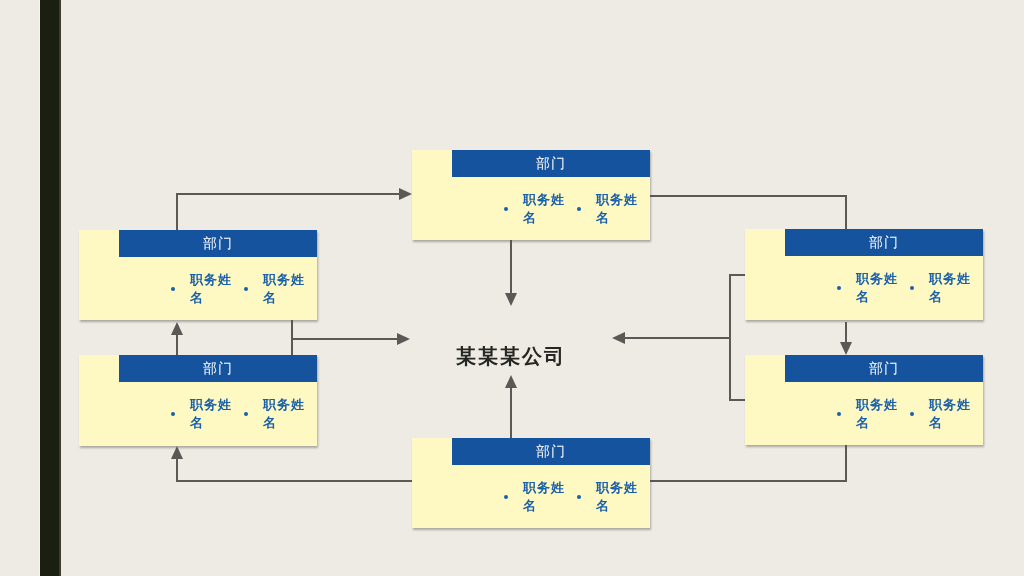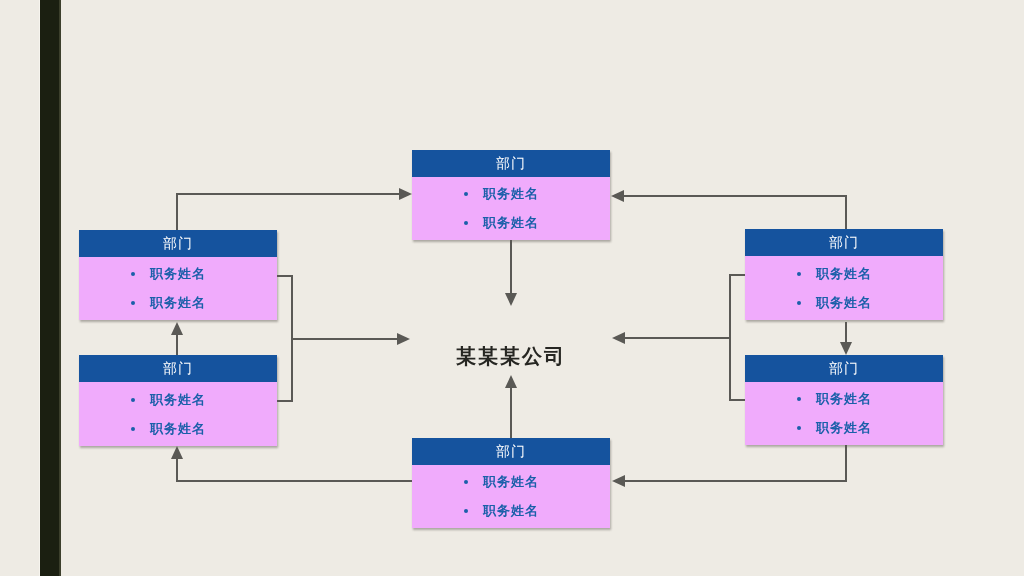--- a/index.html
+++ b/index.html
@@ -21,35 +21,35 @@
   }
   .connectors {
     position: absolute;
     left: 0; top: 0;
     width: 1024px; height: 576px;
     pointer-events: none;
   }
   .dept-box {
     position: absolute;
     width: 198px;
-    background: #f0abfc;
+    background: #fef9c3;
     box-shadow: 1px 2px 2px rgba(90, 88, 82, 0.45);
+    padding-left: 40px;
   }
   .dept-box .hdr {
     height: 27px;
     line-height: 27px;
     background: #15539E;
     color: #FFFFFF;
     font-size: 14px;
     text-align: center;
     letter-spacing: 1px;
   }
   .dept-box .body {
     display: flex;
-    flex-direction: column;
     justify-content: center;
     row-gap: 11px;
     padding-left: 52px;
     box-sizing: border-box;
   }
   .pos-item {
     display: flex;
     align-items: center;
     color: #1A5FA9;
     font-size: 13px;

